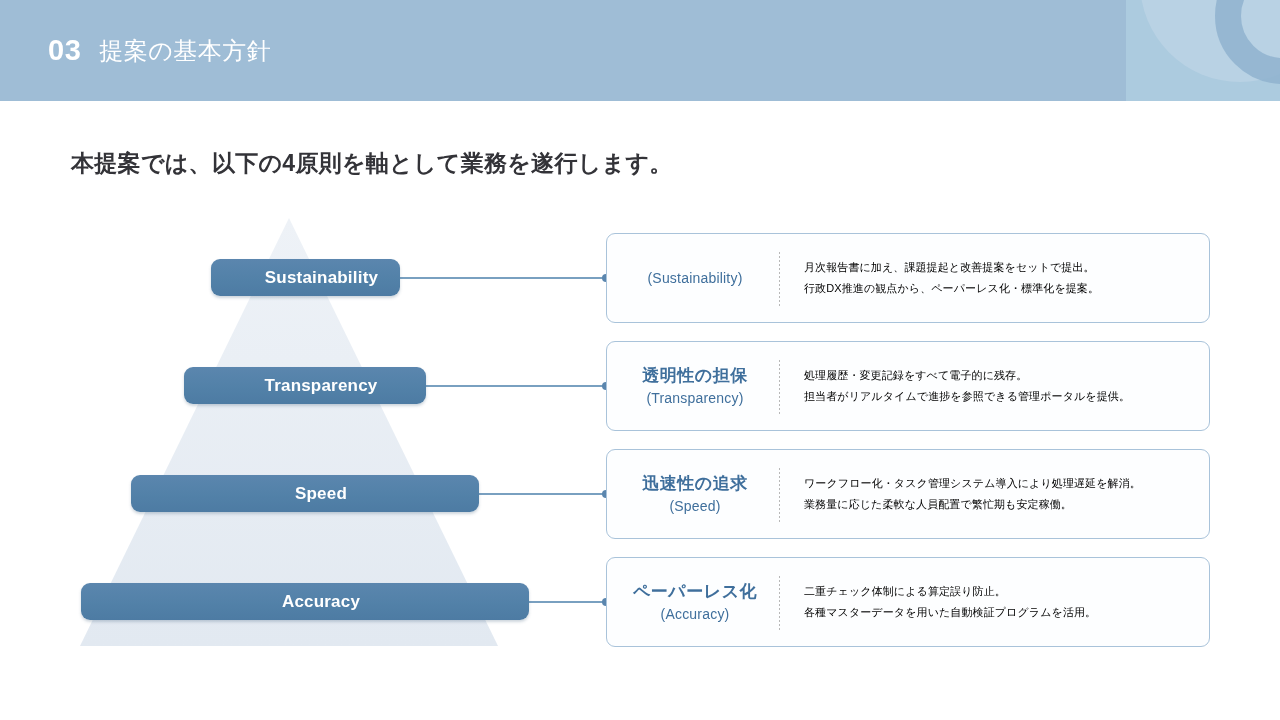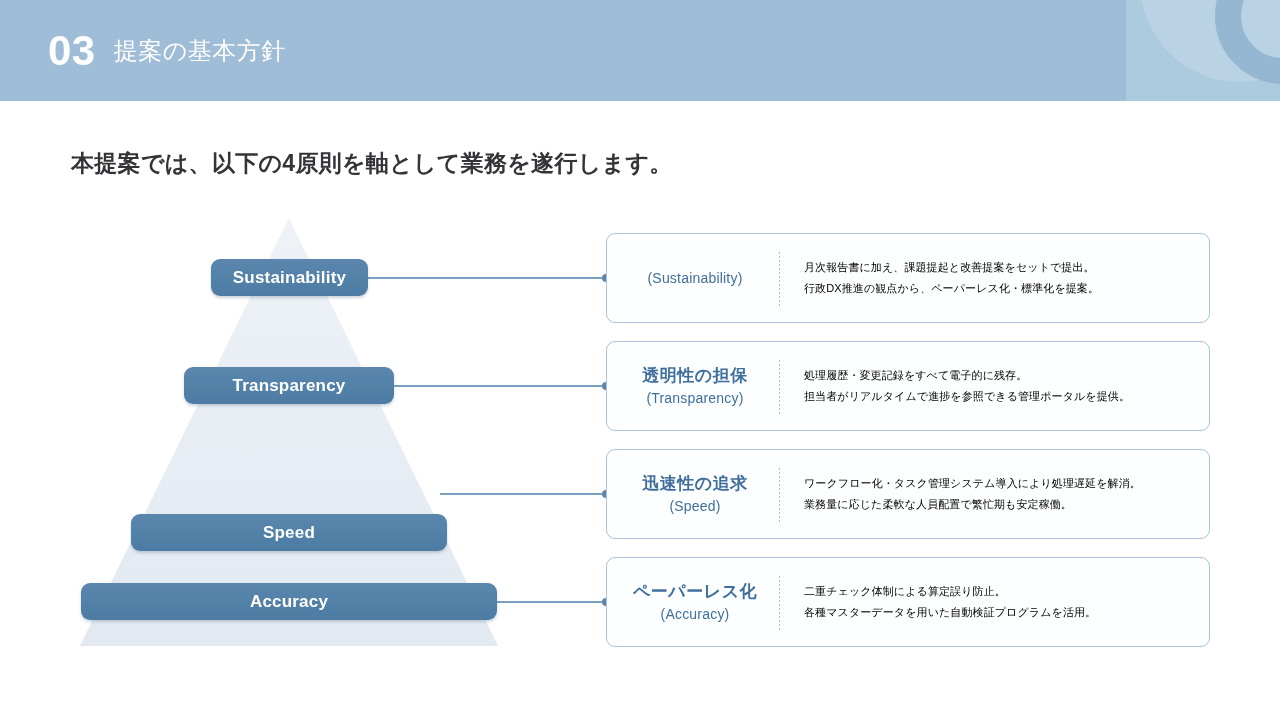--- a/index.html
+++ b/index.html
@@ -49,21 +49,21 @@
   .header-inner {
     position: absolute;
     left: 48px; top: 0;
     height: 101px;
     display: flex;
     align-items: center;
     gap: 18px;
     z-index: 3;
   }
   .header-number {
-    font-size: 42px;
+    font-size: 29px;
     font-weight: bold;
     color: #ffffff;
     letter-spacing: 0.5px;
     line-height: 1;
   }
   .header-title {
     font-size: 24px;
     color: #ffffff;
     line-height: 1;
     letter-spacing: 0.5px;
@@ -94,24 +94,25 @@
     border-radius: 9px;
     background: linear-gradient(180deg, #5b86ae 0%, #5281a8 55%, #4d7ba3 100%);
     box-shadow: 0 2px 3px rgba(60,90,120,0.25);
     display: flex;
     align-items: center;
     justify-content: center;
     color: #ffffff;
     font-size: 17px;
     font-weight: bold;
     letter-spacing: 0.2px;
+    padding-left: 32px;
   }
   .bar-1 { left: 211px; top: 259px; width: 157px; }
   .bar-2 { left: 184px; top: 367px; width: 210px; }
-  .bar-3 { left: 131px; top: 475px; width: 316px; margin-top: 39px; }
+  .bar-3 { left: 131px; top: 475px; width: 316px; }
   .bar-4 { left: 81px; top: 583px; width: 416px; }
 
   .connector {
     position: absolute;
     height: 1.5px;
     background: #79a0c0;
   }
   .conn-1 { left: 360px; top: 277px; width: 246px; }
   .conn-2 { left: 386px; top: 385px; width: 220px; }
   .conn-3 { left: 440px; top: 493px; width: 166px; }

